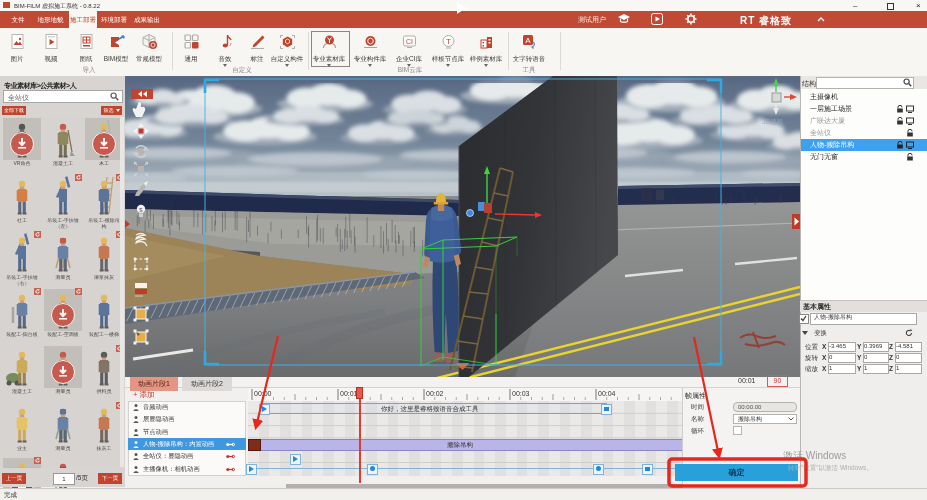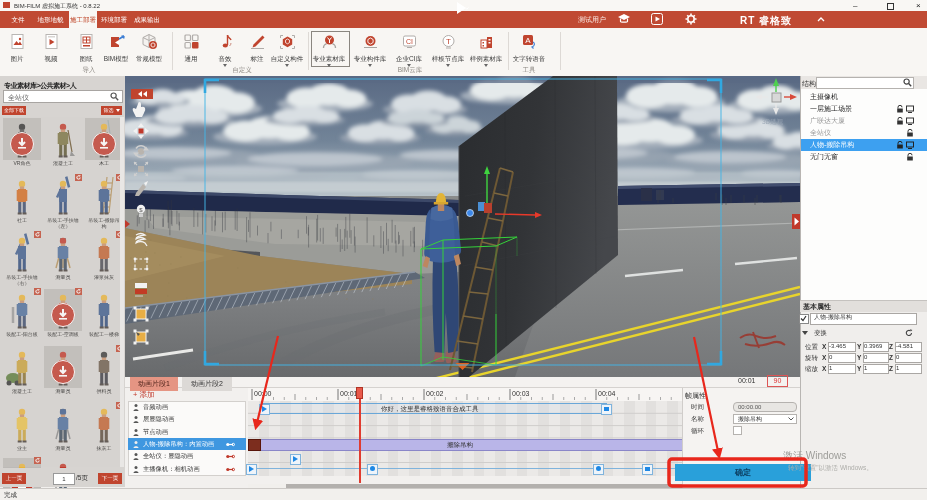--- a/index.html
+++ b/index.html
@@ -1265,21 +1265,21 @@
     <div class="abs" style="left:682px;top:388px;width:118px;height:100px;background:#f5f3f1;border-left:1px solid #d0cdca;box-sizing:border-box;"></div>
     <div class="abs" style="left:685px;top:391px;font-size:7px;color:#333;">帧属性</div>
     <div class="abs" style="left:691px;top:403px;font-size:6.5px;color:#333;">时间</div>
     <div class="abs" style="left:733px;top:402px;width:62px;height:8px;background:#e8e6e3;border:1px solid #b5b2af;border-radius:4px;font-size:6px;color:#555;line-height:8px;"><span style="margin-left:4px;">00:00.00</span></div>
     <div class="abs" style="left:691px;top:415px;font-size:6.5px;color:#333;">名称</div>
     <div class="abs" style="left:733px;top:414px;width:62px;height:8px;background:#fff;border:1px solid #b5b2af;font-size:6px;color:#333;line-height:8px;"><span style="margin-left:4px;">搬除吊构</span><svg style="position:absolute;right:2px;top:2px;" width="6" height="4" viewBox="0 0 6 4">
           <polyline points="0.5,0.5 3,3 5.5,0.5" fill="none" stroke="#555" stroke-width="1"></polyline>
         </svg></div>
     <div class="abs" style="left:691px;top:427px;font-size:6.5px;color:#333;">循环</div>
     <div class="abs" style="left:733px;top:426px;width:7px;height:7px;background:#fff;border:1px solid #b5b2af;"></div>
-    <div class="abs" style="left:675px;top:464px;width:136px;height:17px;background:#29a0da;color:#0b3c5e;font-size:8px;font-weight:bold;text-align:center;line-height:17px;font-family:Liberation Mono, monospace;">确定</div>
+    <div class="abs" style="left:675px;top:464px;width:123px;height:17px;background:#29a0da;color:#0b3c5e;font-size:8px;font-weight:bold;text-align:center;line-height:17px;font-family:Liberation Mono, monospace;">确定</div>
   </div>
 
   <div class="abs" id="statusbar">
       <span style="position:absolute;left:4px;top:2px;">完成</span>
     </div>
 
   <div class="abs" id="winmark1">激活 Windows</div>
   <div class="abs" id="winmark2">转到"设置"以激活 Windows。</div>
 
   <svg class="abs" id="annot" viewBox="0 0 927 500">

